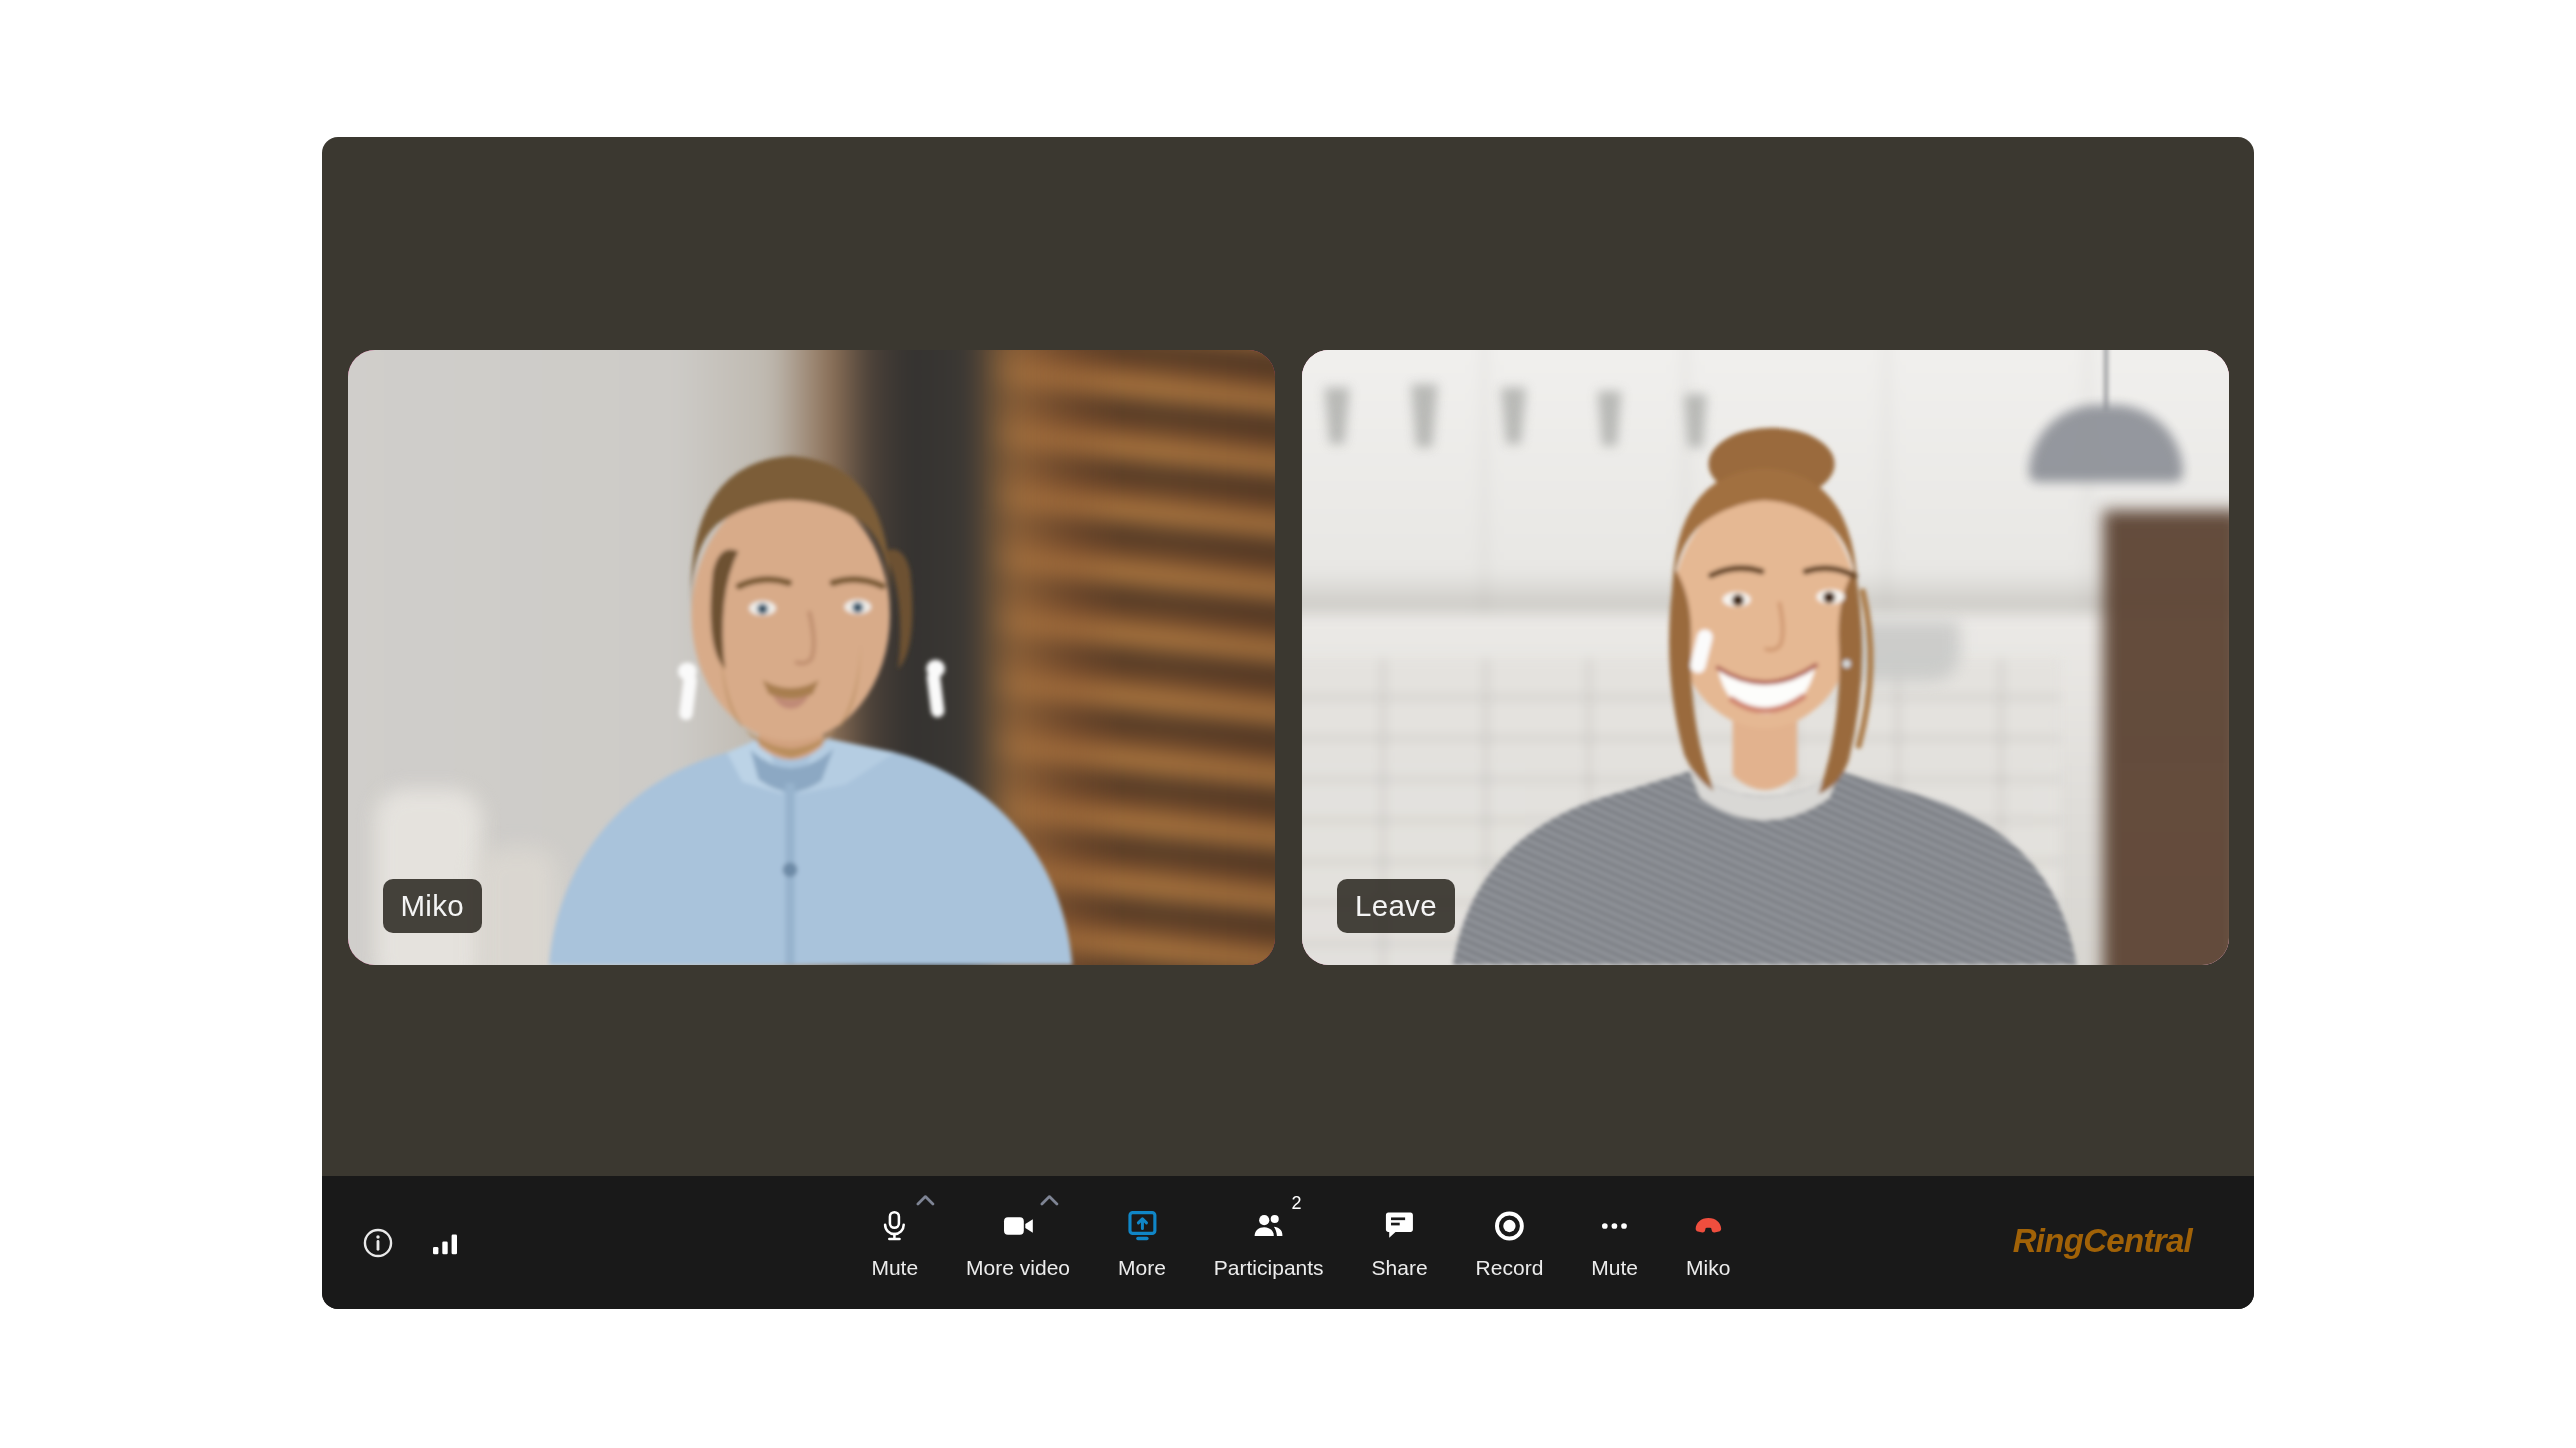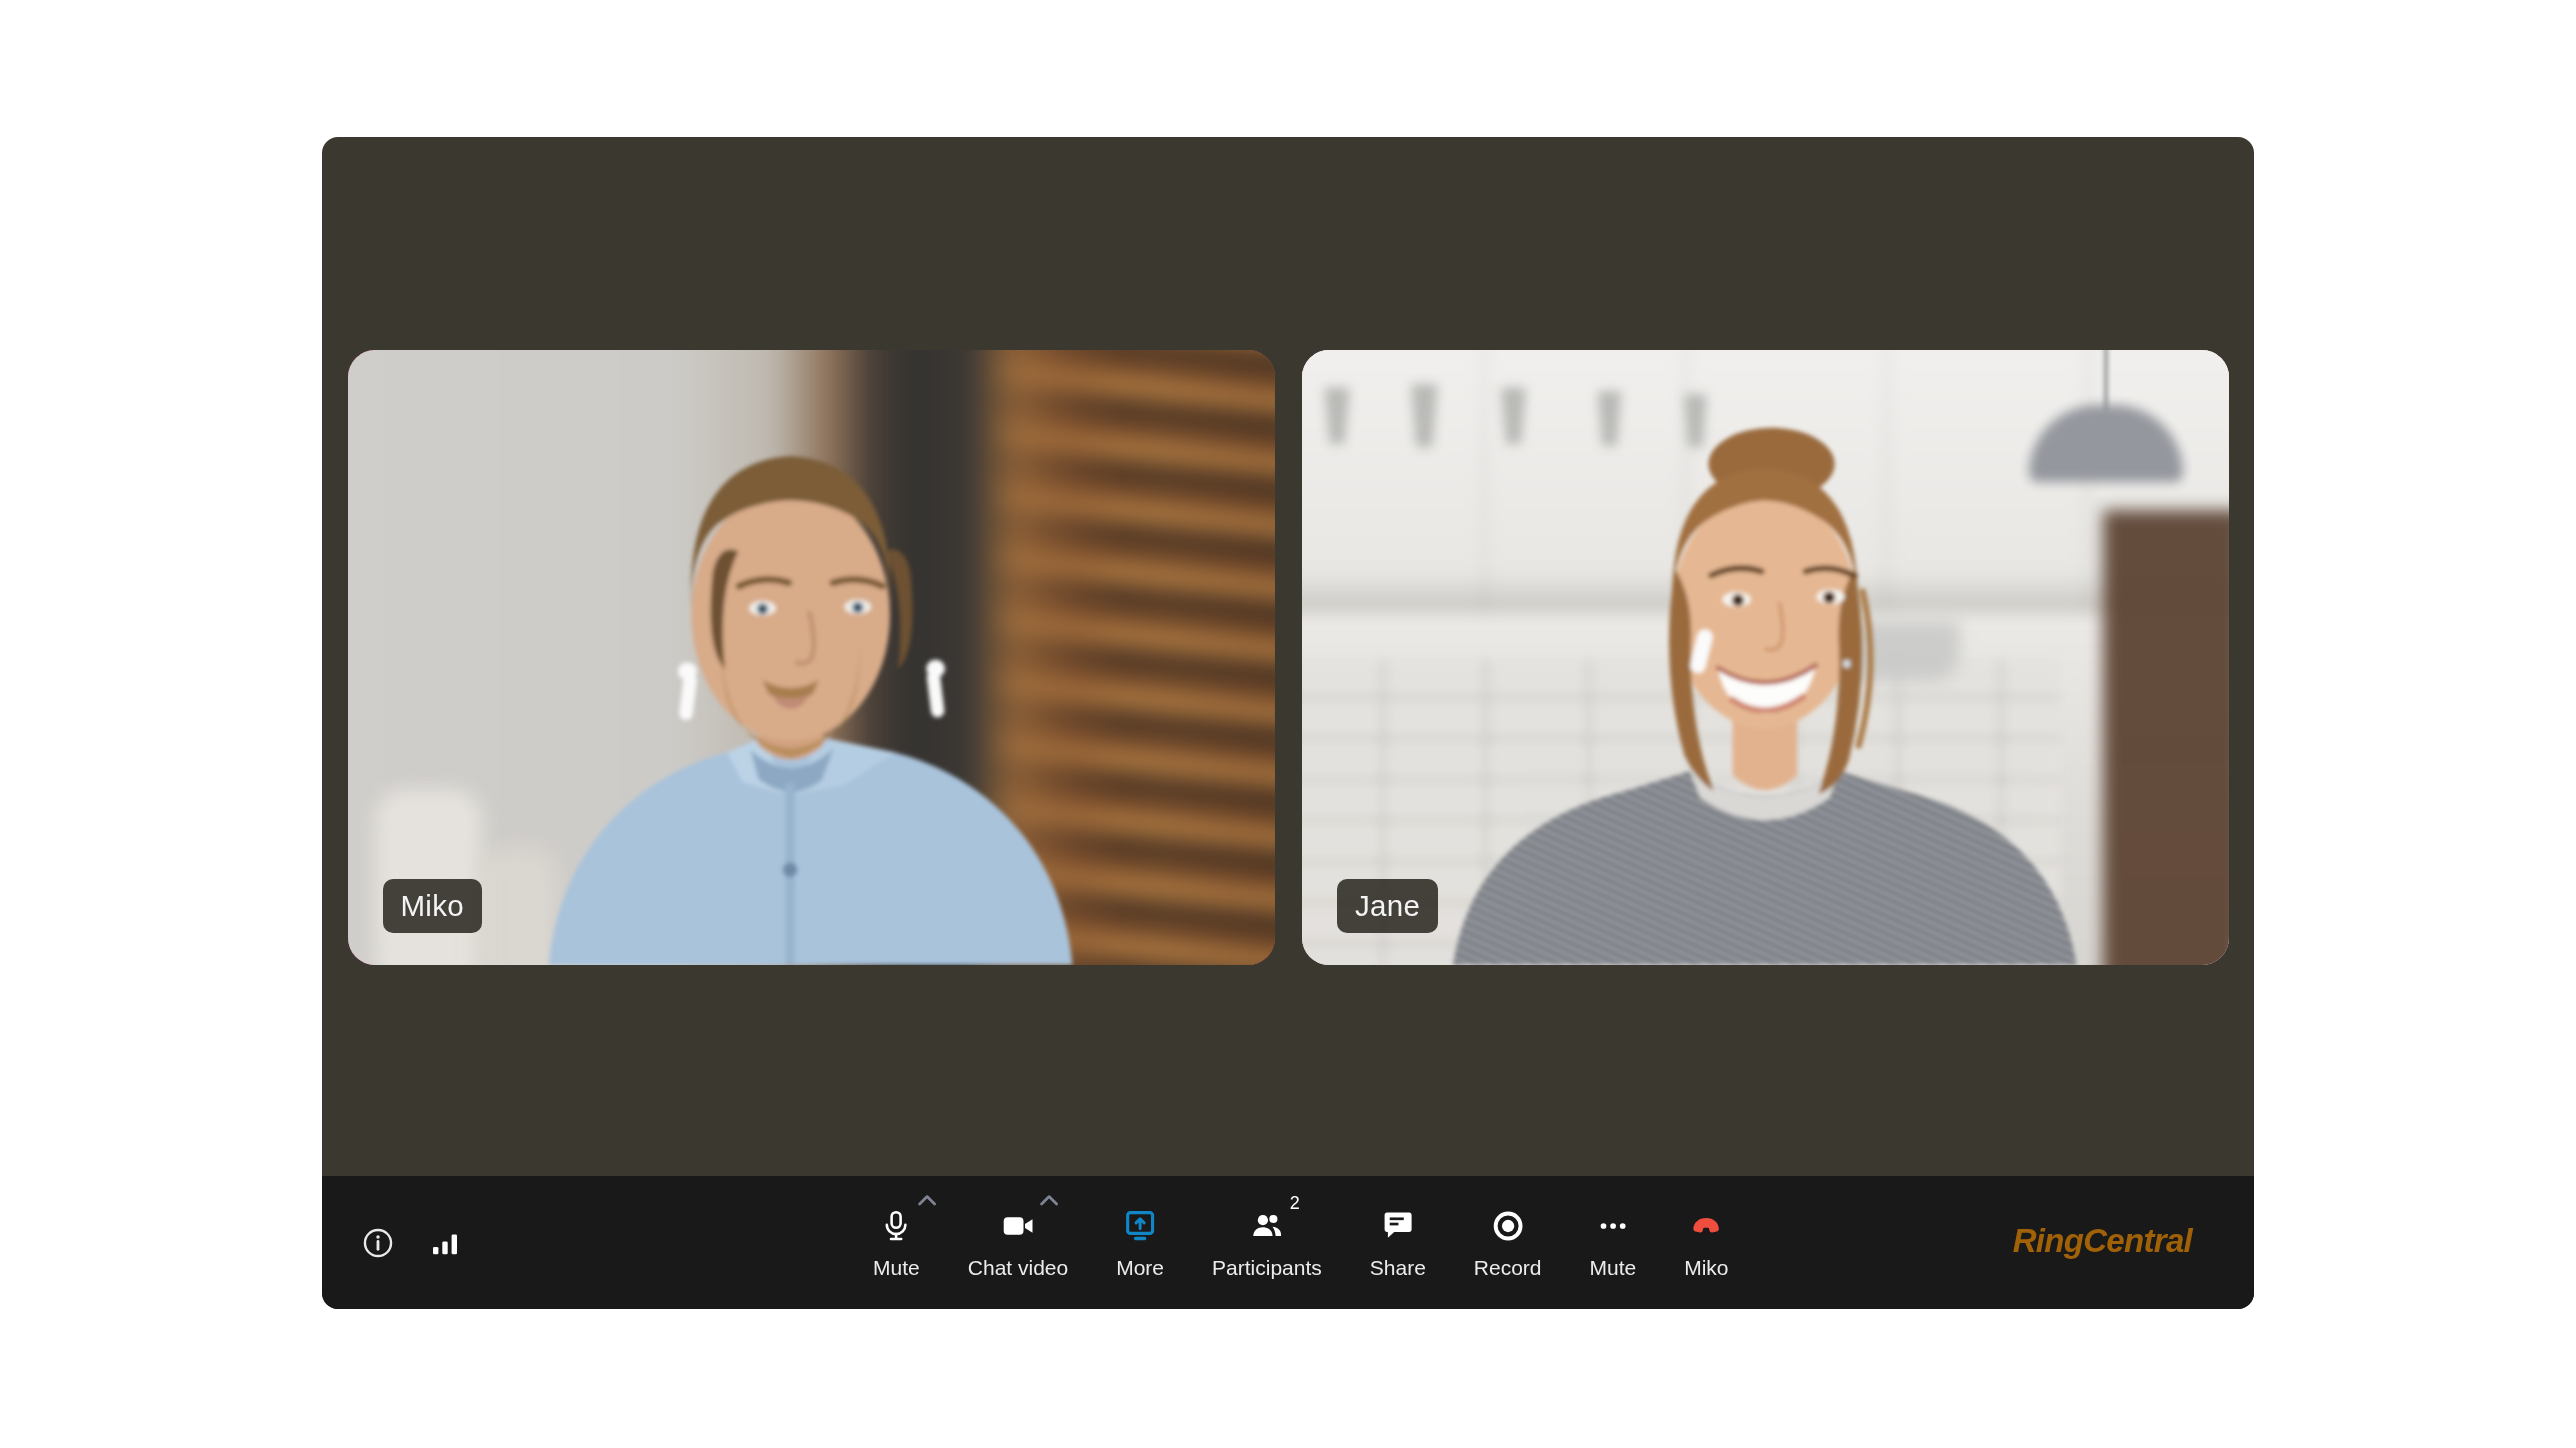--- a/index.html
+++ b/index.html
@@ -201,21 +201,21 @@
             <path d="M712 378 q9 44 1 62 q-8 10 -21 6" stroke="#d19a73" stroke-width="6" fill="none" stroke-linecap="round"></path>
             <path d="M620 474 Q692 520 766 470 Q753 536 692 543 Q631 538 620 474 Z" fill="#fdfdfb"></path>
             <path d="M620 474 Q692 520 766 470" stroke="#b4675a" stroke-width="7" fill="none" stroke-linecap="round"></path>
             <path d="M641 521 Q692 556 747 517" stroke="#d08570" stroke-width="9" fill="none" stroke-linecap="round"></path>
             <rect x="584" y="416" width="23" height="66" rx="11" fill="#fbfbfb" transform="rotate(14 595 449)"></rect>
             <circle cx="812" cy="468" r="6" fill="#d6dadd"></circle>
           </g>
         </svg>
       </div>
       <div class="name-badge">
-        <span>Jane</span>
+        <span>Leave</span>
       </div>
     </div>
   </div>
 
   <div class="toolbar">
 
     <div class="tb-left">
       <button class="tb-status" title="">
         <svg class="tb-icon" viewBox="0 0 24 24" width="32" height="32">
           <circle cx="12" cy="12" r="8.7" fill="none" stroke="#e9e9e9" stroke-width="1.6"></circle>
@@ -252,21 +252,21 @@
       <button class="tb-btn">
         <span class="tb-iconwrap">
           <svg class="tb-icon" viewBox="0 0 24 24">
             <rect x="2.4" y="6.2" width="13.2" height="11.6" rx="2.6" fill="currentColor"></rect>
             <path d="M16.6 10.6l5-3.1v9l-5-3.1z" fill="currentColor"></path>
           </svg>
           <svg class="tb-caret" viewBox="0 0 16 10">
             <polyline points="2,8 8,2 14,8" fill="none" stroke="currentColor" stroke-width="2.2" stroke-linecap="round" stroke-linejoin="round"></polyline>
           </svg>
         </span>
-        <span class="tb-label">Chat video</span>
+        <span class="tb-label">More video</span>
       </button>
 
       <button class="tb-btn accent">
         <span class="tb-iconwrap">
           <svg class="tb-icon" viewBox="0 0 24 24">
             <rect x="3.7" y="3.1" width="16.6" height="13.8" rx="1.8" fill="none" stroke="currentColor" stroke-width="2.1"></rect>
             <path d="M12 13.6V7.6 M9.3 9.9L12 7.2l2.7 2.7" fill="none" stroke="currentColor" stroke-width="2" stroke-linecap="round" stroke-linejoin="round"></path>
             <line x1="9" y1="20.3" x2="15" y2="20.3" stroke="currentColor" stroke-width="2.3" stroke-linecap="round"></line>
           </svg>
         </span>

